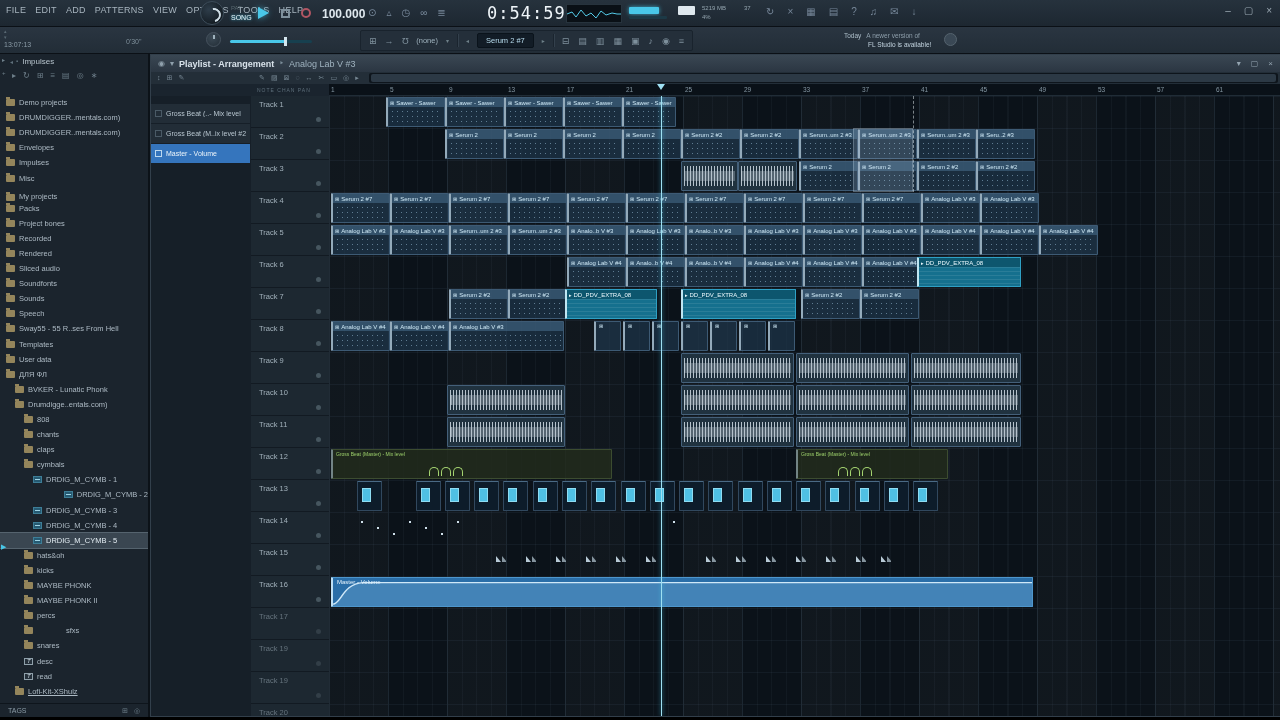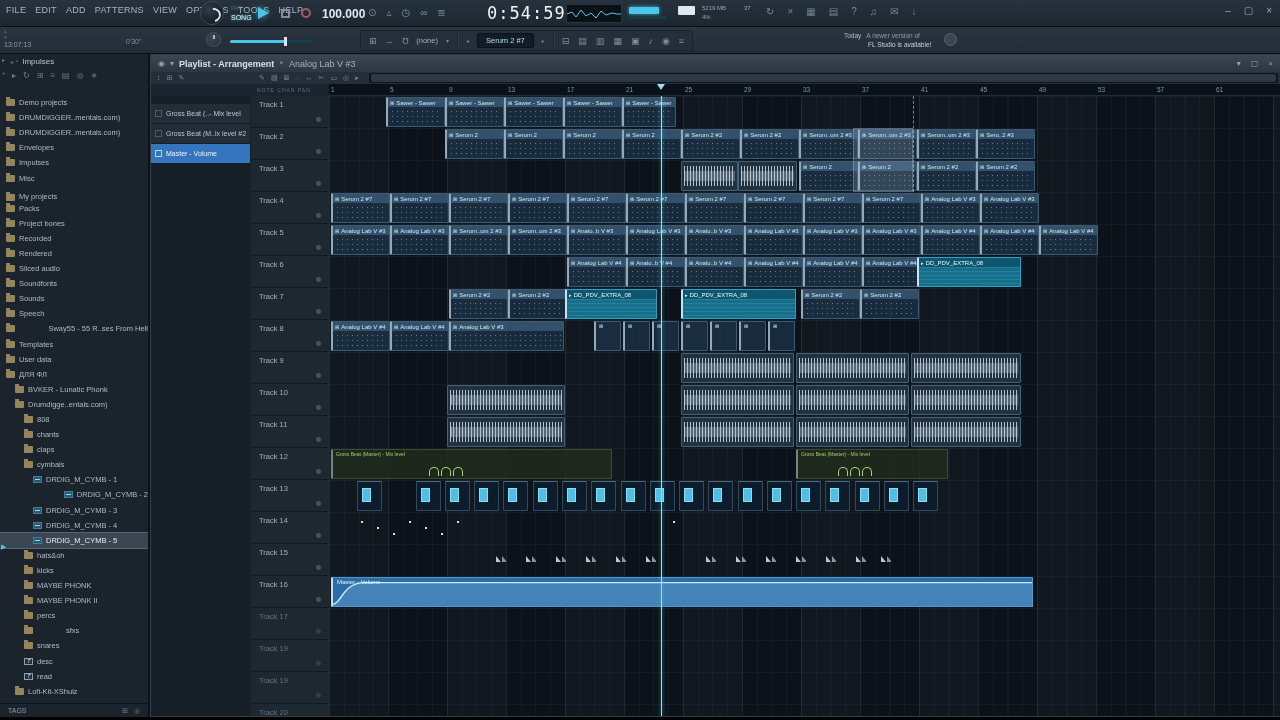--- a/index.html
+++ b/index.html
@@ -331,21 +331,21 @@
             <span>Soundfonts</span>
           </div>
           <div class="b-item" style="padding-left: 6px;">
             <i class="ico folder"></i>
             <span>Sounds</span>
           </div>
           <div class="b-item" style="padding-left: 6px;">
             <i class="ico folder"></i>
             <span>Speech</span>
           </div>
-          <div class="b-item" style="padding-left: 6px; justify-content: space-between;">
+          <div class="b-item" style="padding-left: 6px;">
             <i class="ico folder"></i>
             <span>Sway55 - 55 R..ses From Hell</span>
           </div>
           <div class="b-item" style="padding-left: 6px;">
             <i class="ico folder"></i>
             <span>Templates</span>
           </div>
           <div class="b-item" style="padding-left: 6px;">
             <i class="ico folder"></i>
             <span>User data</span>
@@ -427,21 +427,21 @@
             <span>snares</span>
           </div>
           <div class="b-item" style="padding-left: 24px;">
             <i class="ico text"></i>
             <span>desc</span>
           </div>
           <div class="b-item" style="padding-left: 24px;">
             <i class="ico text"></i>
             <span>read</span>
           </div>
-          <div class="b-item" style="padding-left: 15px;">
+          <div class="b-item" style="padding-left: 15px; text-decoration: underline;">
             <i class="ico folder"></i>
             <span>Lofi-Kit-XShulz</span>
           </div>
         </div>
       <div class="b-foot">
         <span>TAGS</span>
         <span class="ics">
             <span>⊞</span>
             <span>◎</span>
           </span>

